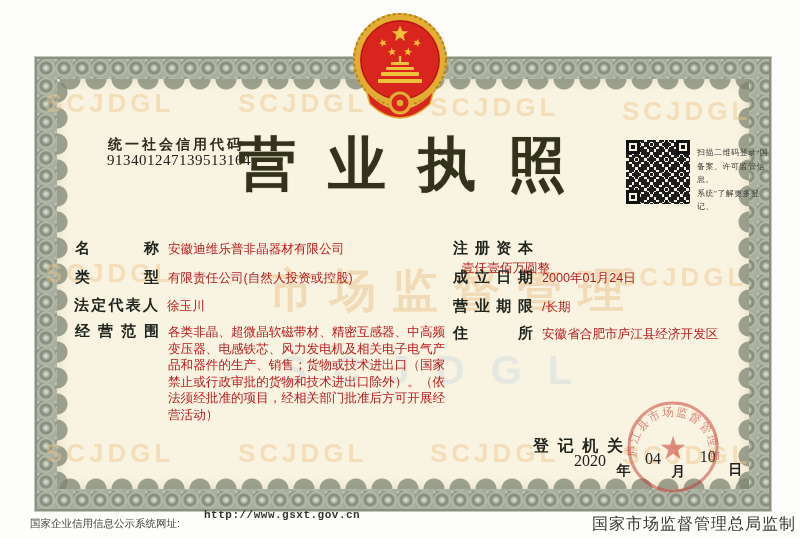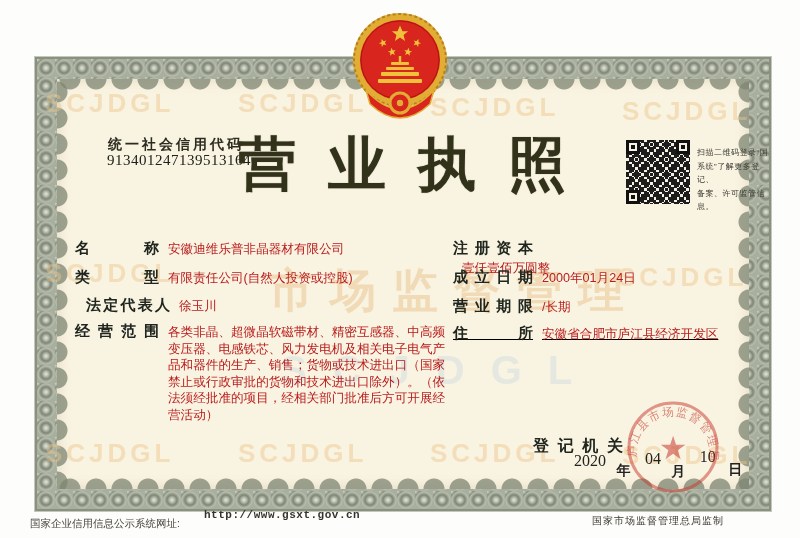--- a/index.html
+++ b/index.html
@@ -74,21 +74,21 @@
   .dnum{font-family:"Liberation Serif",serif;font-size:16px;color:#222;display:inline-block;position:relative;}
   .dunit{font-size:14px;font-weight:bold;color:#222;display:inline-block;position:relative;}
 
   
   .stamp{position:absolute;left:625px;top:399px;width:96px;height:96px;z-index:4;opacity:0.85;}
 
   
   .foot-left{position:absolute;left:30px;top:517px;font-size:10.5px;color:#47443c;}
   .foot-url{position:absolute;left:204px;top:509px;font-size:11px;font-weight:bold;color:#35322c;
     font-family:"Liberation Mono",monospace;letter-spacing:0.5px;}
-  .foot-right{position:absolute;left:592px;top:514px;font-size:10px;color:#3a382f;letter-spacing:1px;}
+  .foot-right{position:absolute;left:592px;top:514px;font-size:16px;color:#3a382f;letter-spacing:1px;}
 
   .emblem{position:absolute;left:350px;top:6px;z-index:5;}
 </style>
 </head>
 <body>
 
 <div class="page">
 
   <div class="frame">
     <div class="paper">
@@ -138,54 +138,54 @@
   <div class="content code-value">913401247139513164</div>
   <div class="content big-title">营业执照</div>
 
   <div class="content qr">
     <div class="finder f-tl"></div>
     <div class="finder f-tr"></div>
     <div class="finder f-bl"></div>
   </div>
   <div class="content qr-caption">
     <div>扫描二维码登录“国</div>
+    <div>备案、许可监管信息。</div>
     <div>系统”了解更多登记、</div>
-    <div>备案、许可监管信息。</div>
   </div>
 
   <div class="content row" style="left:75px;top:239px;">
     <span class="flabel flabel-l">名称</span>
     <span class="fvalue">安徽迪维乐普非晶器材有限公司</span>
   </div>
   <div class="content row" style="left:75px;top:268px;">
     <span class="flabel flabel-l">类型</span>
     <span class="fvalue">有限责任公司(自然人投资或控股)</span>
   </div>
-  <div class="content row" style="left:86px;top:296px;align-items:center;">
+  <div class="content row" style="left:74px;top:296px;align-items:center;">
     <span class="flabel flabel-l">法定代表人</span>
     <span class="fvalue">徐玉川</span>
   </div>
   <div class="content row" style="left:75px;top:322px;">
     <span class="flabel flabel-l">经营范围</span>
     <span class="fvalue scope-value">各类非晶、超微晶软磁带材、精密互感器、中高频变压器、电感铁芯、风力发电机及相关电子电气产品和器件的生产、销售；货物或技术进出口（国家禁止或行政审批的货物和技术进出口除外）。（依法须经批准的项目，经相关部门批准后方可开展经营活动）</span>
   </div>
 
   <div class="content row" style="left:453px;top:239px;flex-direction:column;">
     <span class="flabel flabel-r">注册资本</span>
     <span class="fvalue">壹仟壹佰万圆整</span>
   </div>
   <div class="content row" style="left:453px;top:268px;">
     <span class="flabel flabel-r">成立日期</span>
     <span class="fvalue">2000年01月24日</span>
   </div>
   <div class="content row" style="left:453px;top:297px;">
     <span class="flabel flabel-r">营业期限</span>
     <span class="fvalue">/长期</span>
   </div>
-  <div class="content row" style="left:453px;top:324px;text-decoration:underline;">
+  <div class="content row" style="left:453px;top:324px;">
     <span class="flabel flabel-r">住所</span>
     <span class="fvalue">安徽省合肥市庐江县经济开发区</span>
   </div>
 
   <div class="content registry">
     <span class="flabel">登记机关</span>
   </div>
   <div class="content dateline">
     <span class="dnum" style="top:0;">2020</span>
     <span class="dunit" style="top:9px;margin-left:6px;">年</span>

